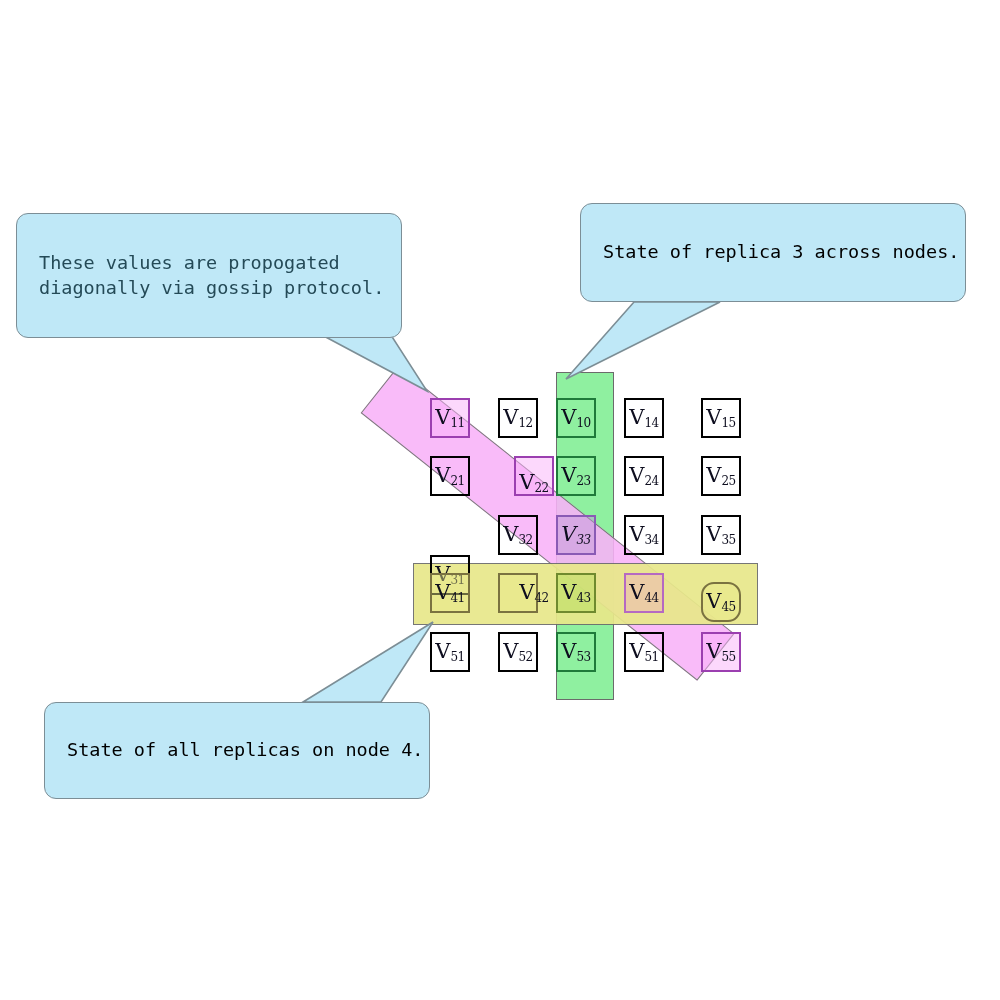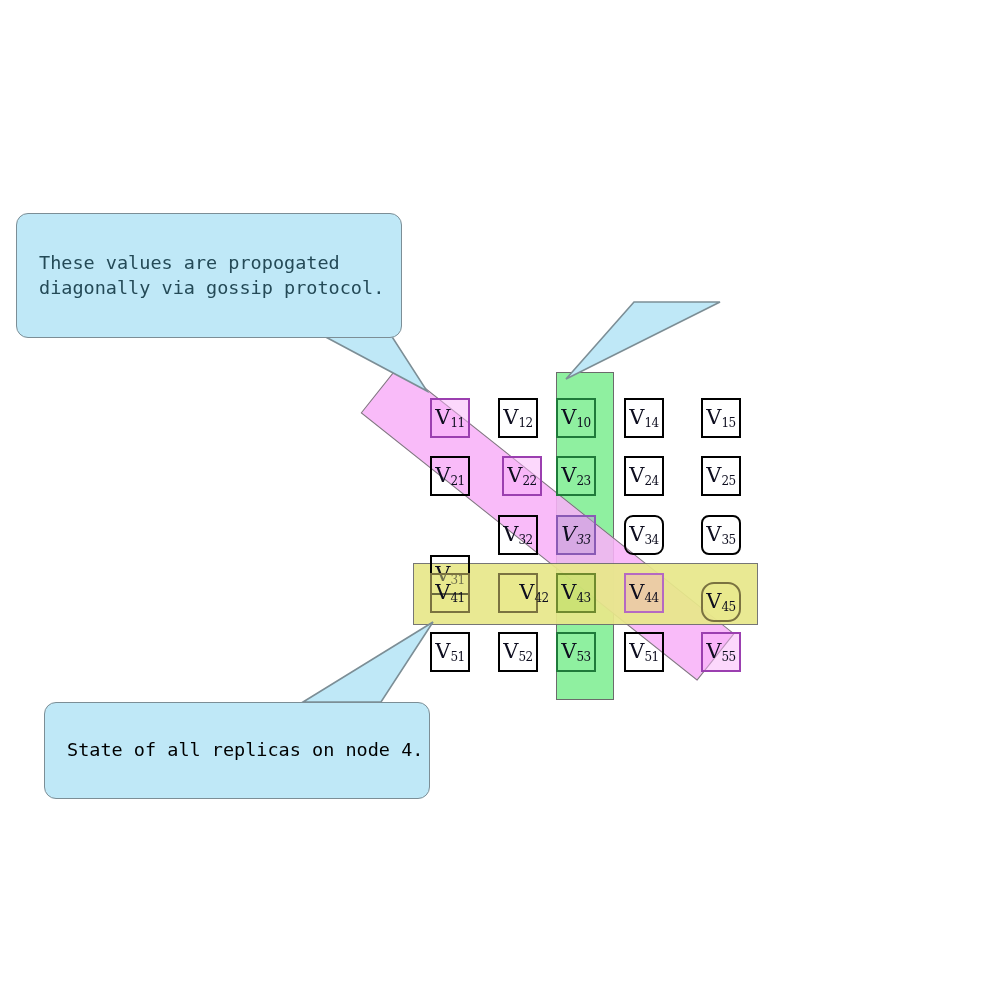--- a/index.html
+++ b/index.html
@@ -68,45 +68,45 @@
       </div>
       <div class="cell" style="left: 194px; top: 0px;">
         <span class="lbl">V<sub>14</sub></span>
       </div>
       <div class="cell" style="left: 271px; top: 0px;">
         <span class="lbl">V<sub>15</sub></span>
       </div>
       <div class="cell" style="left: 0px; top: 58px;">
         <span class="lbl">V<sub>21</sub></span>
       </div>
-      <div class="cell hl-pink" style="left: 72px; top: 58px;">
+      <div class="cell hl-pink" style="left: 84px; top: 58px; align-items: flex-end;">
         <span class="lbl">V<sub>22</sub></span>
       </div>
       <div class="cell hl-green" style="left: 126px; top: 58px;">
         <span class="lbl">V<sub>23</sub></span>
       </div>
       <div class="cell" style="left: 194px; top: 58px;">
         <span class="lbl">V<sub>24</sub></span>
       </div>
       <div class="cell" style="left: 271px; top: 58px;">
         <span class="lbl">V<sub>25</sub></span>
       </div>
       <div class="cell" style="left: 0px; top: 117px; margin-top: 40px;">
         <span class="lbl">V<sub>31</sub></span>
       </div>
       <div class="cell" style="left: 68px; top: 117px;">
         <span class="lbl">V<sub>32</sub></span>
       </div>
       <div class="cell hl-purple" style="left: 126px; top: 117px; font-style: italic;">
         <span class="lbl">V<sub>33</sub></span>
       </div>
-      <div class="cell" style="left: 194px; top: 117px; border-radius: 9px;">
+      <div class="cell" style="left: 194px; top: 117px;">
         <span class="lbl">V<sub>34</sub></span>
       </div>
-      <div class="cell" style="left: 271px; top: 117px; border-radius: 8px;">
+      <div class="cell" style="left: 271px; top: 117px;">
         <span class="lbl">V<sub>35</sub></span>
       </div>
       <div class="cell hl-yellow" style="left: 0px; top: 175px;">
         <span class="lbl">V<sub>41</sub></span>
       </div>
       <div class="cell hl-yellow" style="left: 68px; top: 175px; padding-left: 32px;">
         <span class="lbl">V<sub>42</sub></span>
       </div>
       <div class="cell hl-greenyellow" style="left: 126px; top: 175px;">
         <span class="lbl">V<sub>43</sub></span>
@@ -138,18 +138,21 @@
     <polygon points="290,318 380,318 427,391" fill="#bfe8f7" stroke="#7c8e96" stroke-width="1.6"></polygon>
     <polygon points="634,302 720,302 566,379" fill="#bfe8f7" stroke="#7c8e96" stroke-width="1.6"></polygon>
     <polygon points="303,702 381,702 433,622" fill="#bfe8f7" stroke="#7c8e96" stroke-width="1.6"></polygon>
   </svg>
 
   <div class="callout" id="callout-gossip">
     <div class="ctext">These values are propogated
 diagonally via gossip protocol.</div>
   </div>
 
+  <div class="callout" id="callout-replica">
+    <div class="ctext">State of replica 3 across nodes.</div>
+  </div>
 
   <div class="callout" id="callout-node">
     <div class="ctext">State of all replicas on node 4.</div>
   </div>
 
 </div>
 
 </body></html>

